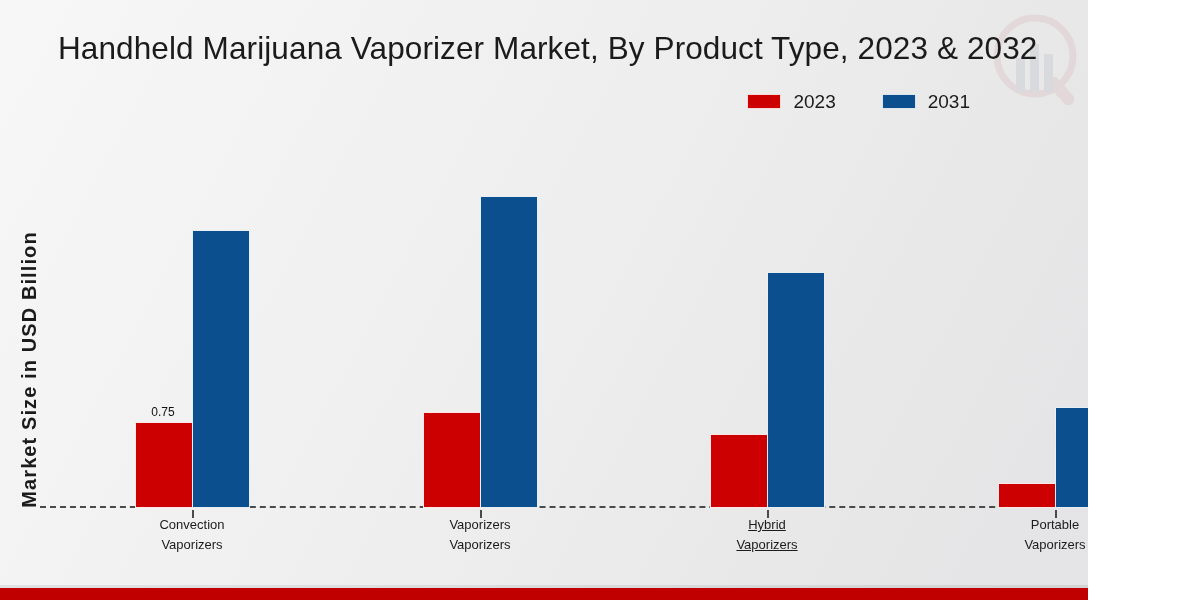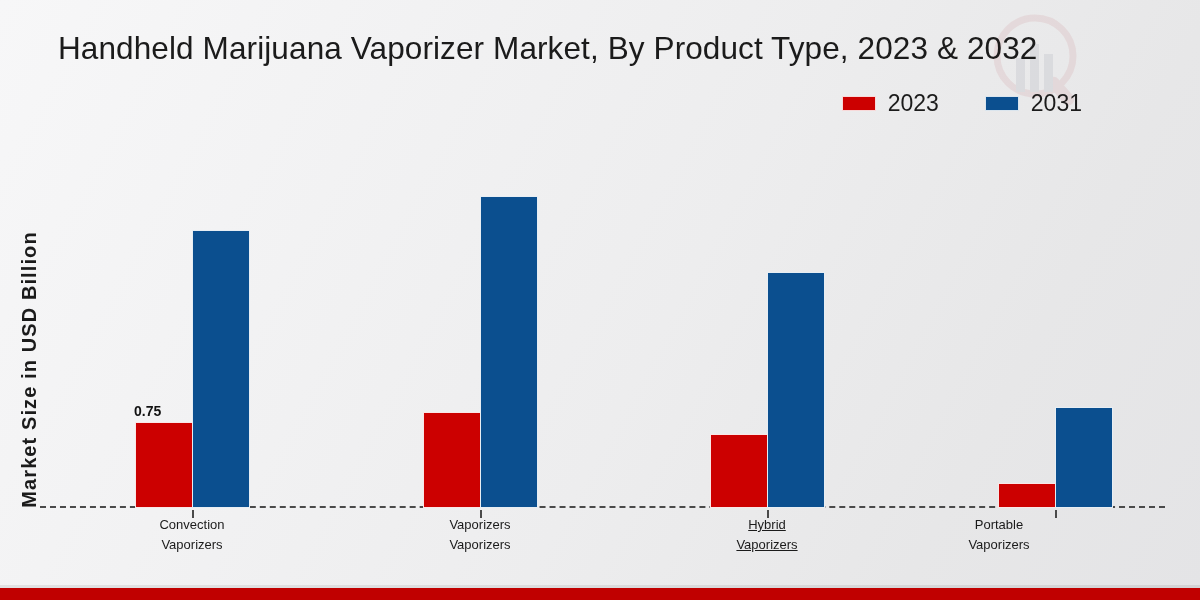--- a/index.html
+++ b/index.html
@@ -8,21 +8,21 @@
   }
   body {
     width: 1200px;
     height: 600px;
     overflow: hidden;
     font-family: "DejaVu Sans", sans-serif;
   }
 
   #chart-root {
     position: relative;
-    width: 1200px;
+    width: 1088px;
     height: 600px;
     background: linear-gradient(118deg, #f7f7f8 0%, #f2f2f3 28%, #ededee 55%, #e7e7e8 80%, #e4e4e6 100%);
     overflow: hidden;
   }
 
   
   #watermark {
     position: absolute;
     left: 985px;
     top: 8px;
@@ -63,21 +63,21 @@
     gap: 12px;
   }
   .legend-swatch {
     width: 34px;
     height: 15px;
     border: 1px solid rgba(255,255,255,0.85);
     box-sizing: border-box;
   }
   .legend-label {
     font-family: "Liberation Sans Narrow", "Liberation Sans", sans-serif;
-    font-size: 23px;
+    font-size: 19px;
     color: #1b1b1b;
     line-height: 1;
   }
 
   
   #y-axis-title {
     position: absolute;
     left: -141px;
     top: 358px;
     width: 340px;
@@ -121,23 +121,24 @@
     border: 1px solid rgba(255,255,255,0.9);
     box-sizing: border-box;
   }
   .bar.series-0 { left: 0px; }
   .bar.series-1 { left: 57px; }
 
   .bar-value-label {
     position: absolute;
     left: -1px;
     width: 58px;
+    text-align: center;
     font-family: "Liberation Sans", sans-serif;
-    font-size: 14px;
-    font-weight: 700;
+    font-size: 12px;
+    font-weight: 400;
     color: #111111;
     white-space: nowrap;
   }
 
   
   .tick-mark {
     position: absolute;
     top: 510px;
     width: 0;
     height: 8px;
@@ -239,20 +240,20 @@
     <span>Vaporizers</span>
   </div>
   <div class="cat-label" style="left:370px;">
     <span>Vaporizers</span>
     <span>Vaporizers</span>
   </div>
   <div class="cat-label" style="left:657px;text-decoration:underline;">
     <span>Hybrid</span>
     <span>Vaporizers</span>
   </div>
-  <div class="cat-label" style="left:889px;">
+  <div class="cat-label" style="left:945px;">
     <span>Portable</span>
     <span>Vaporizers</span>
   </div>
 
   <div id="bottom-strip-shadow"></div>
   <div id="bottom-strip"></div>
 </div>
 
 </body></html>

